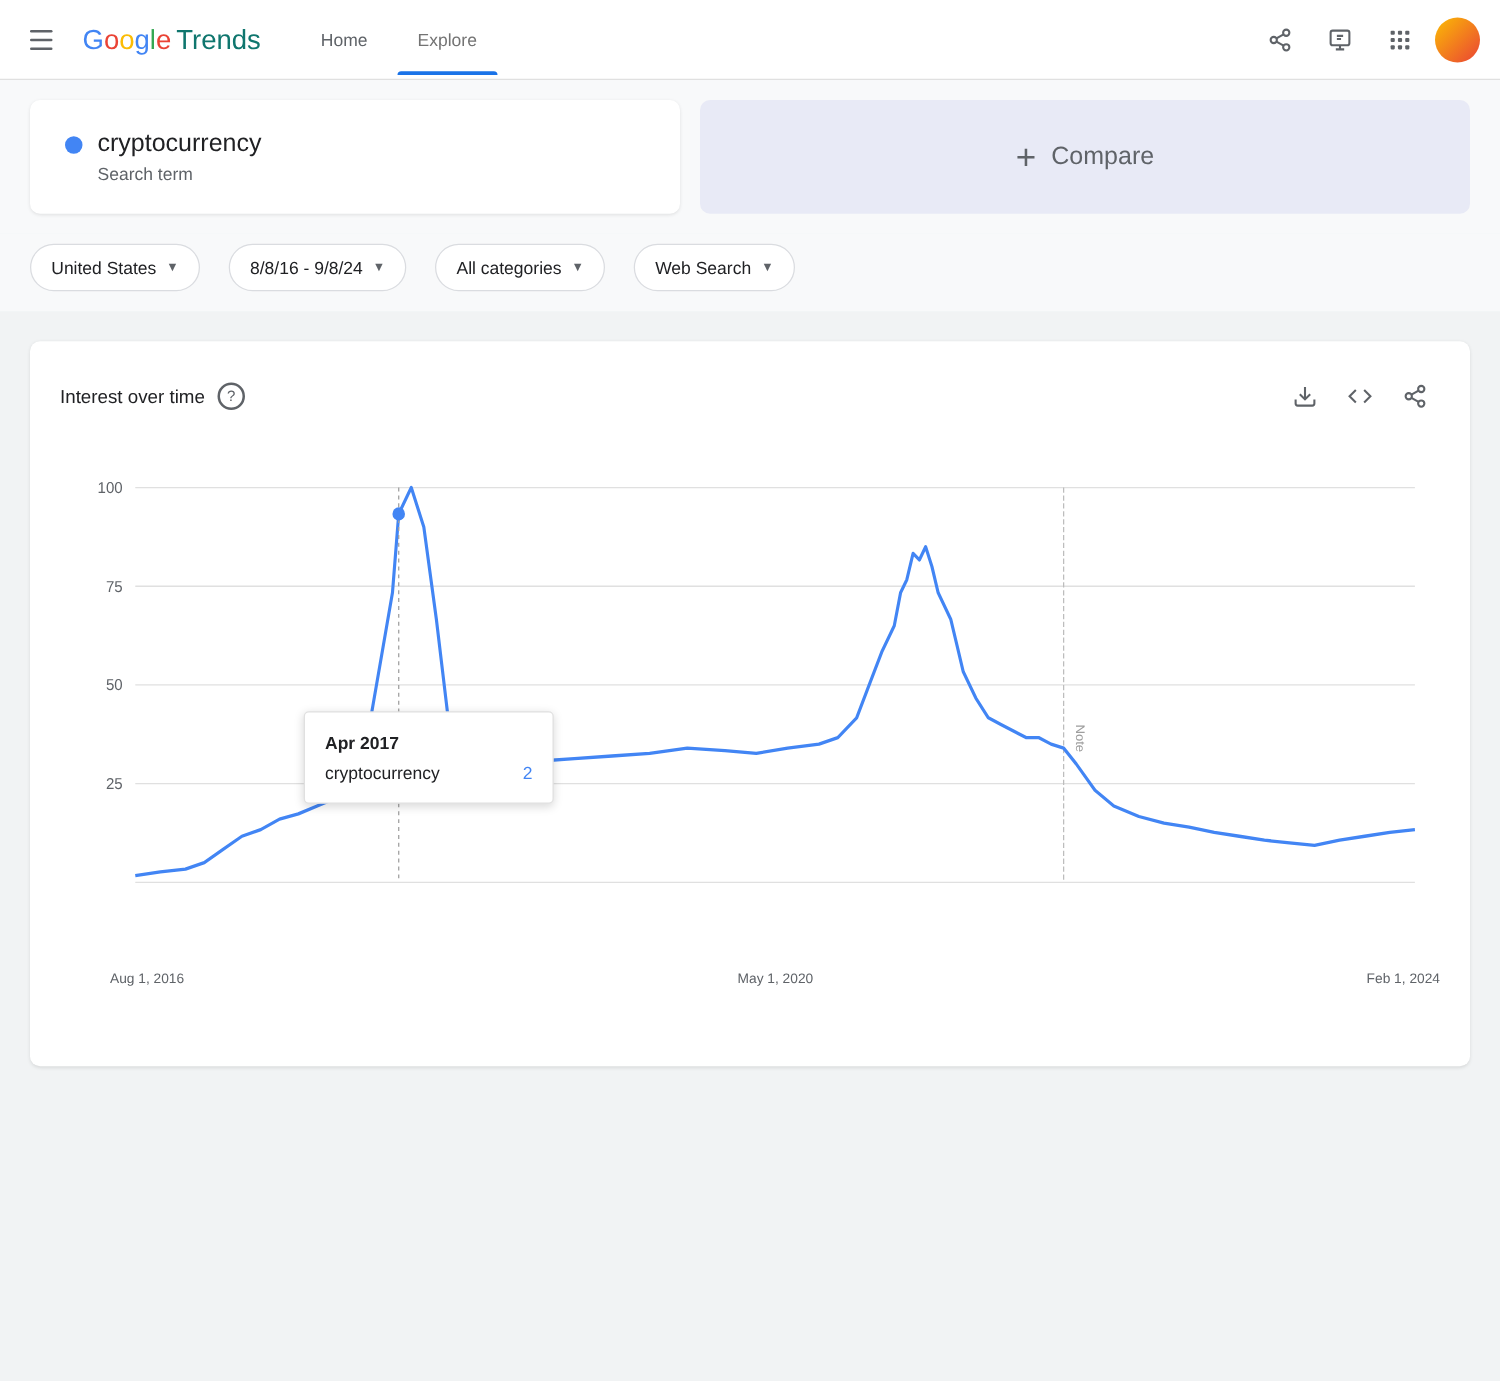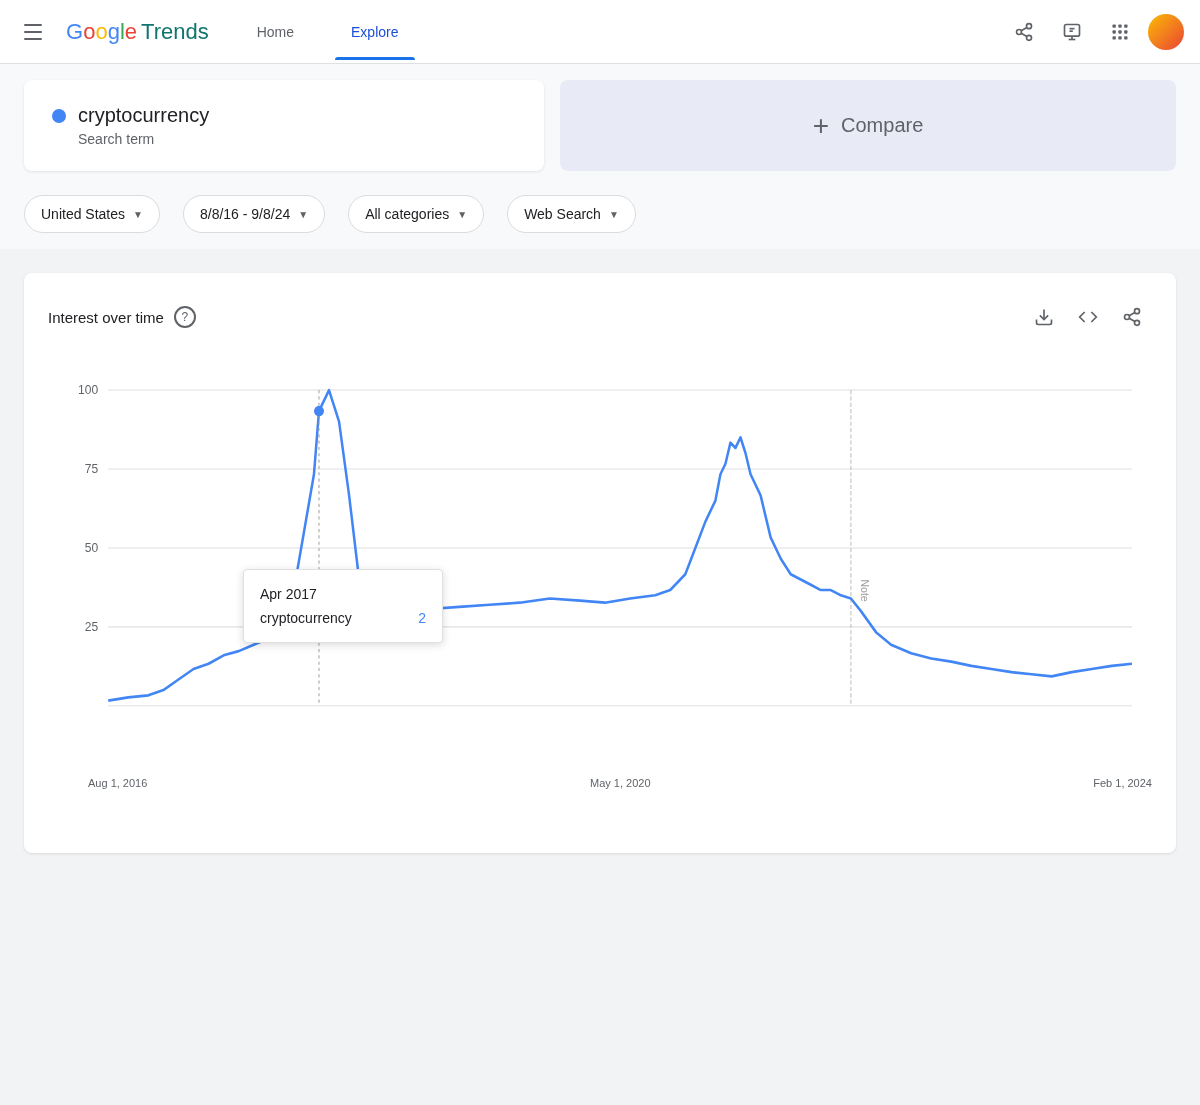--- a/index.html
+++ b/index.html
@@ -17,26 +17,26 @@
     .logo { display: flex; align-items: center; gap: 0; font-size: 22px; font-weight: 400; text-decoration: none; }
     .logo-google { display: flex; }
     .logo-g { color: #4285f4; }
     .logo-o1 { color: #ea4335; }
     .logo-o2 { color: #fbbc04; }
     .logo-g2 { color: #4285f4; }
     .logo-l { color: #34a853; }
     .logo-e { color: #ea4335; }
     .logo-trends { color: #0f766e; font-size: 22px; margin-left: 4px; text-align: right; }
 
-    .header-nav { display: flex; align-items: center; gap: 25px; margin-left: 32px; }
+    .header-nav { display: flex; align-items: center; gap: 8px; margin-left: 32px; }
     .nav-item {
       padding: 20px 16px; font-size: 14px; color: #5f6368; cursor: pointer;
       text-decoration: none; position: relative;
     }
-    .nav-item.active { color: #1d4ed8; font-weight: 500; }
+    .nav-item.active { color: #737373; font-weight: 500; }
     .nav-item.active::after {
       content: ''; position: absolute; bottom: 0; left: 0; right: 0;
       height: 3px; background: #1a73e8; border-radius: 3px 3px 0 0;
     }
 
     .header-right { margin-left: auto; display: flex; align-items: center; gap: 8px; }
     .icon-btn {
       width: 40px; height: 40px; border-radius: 50%; border: none;
       background: transparent; cursor: pointer; display: flex; align-items: center; justify-content: center;
       color: #5f6368;
@@ -118,21 +118,21 @@
     .chart-area { position: relative; height: 400px; }
     .chart-svg { width: 100%; height: 100%; }
 
     
     .tooltip {
       position: absolute; background: #fff; border: 1px solid #e0e0e0;
       border-radius: 4px; padding: 16px; box-shadow: 0 2px 8px rgba(0,0,0,0.15);
       min-width: 200px; pointer-events: none;
       left: 195px; top: 200px;
     }
-    .tooltip-date { font-size: 14px; font-weight: 400; color: #202124; margin-bottom: 8px; }
+    .tooltip-date { font-size: 14px; font-weight: 700; color: #202124; margin-bottom: 8px; }
     .tooltip-row { display: flex; align-items: center; justify-content: space-between; gap: 24px; }
     .tooltip-term { font-size: 14px; color: #202124; }
     .tooltip-value { font-size: 14px; color: #4285f4; font-weight: 500; }
 
     
     .x-axis { display: flex; justify-content: space-between; padding: 8px 0 0 40px; }
     .x-label { font-size: 11px; color: #5f6368; }
   </style>
 </head>
 <body>

